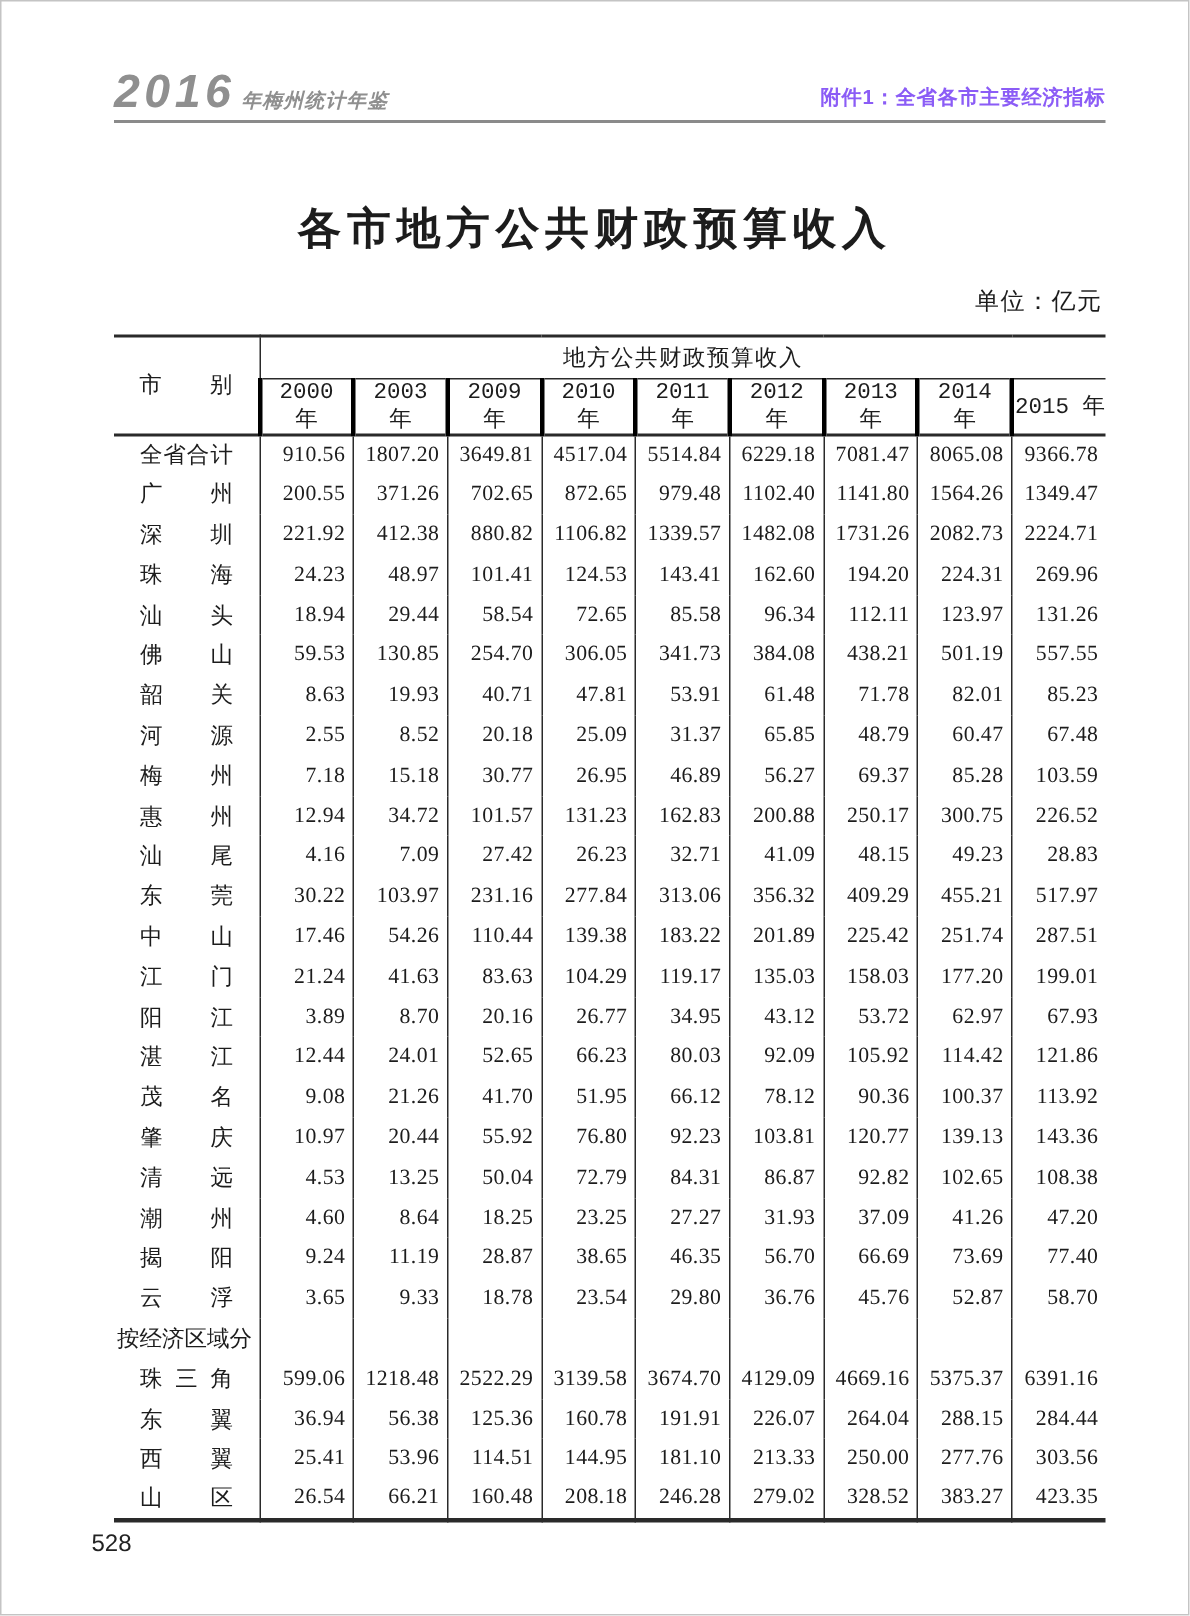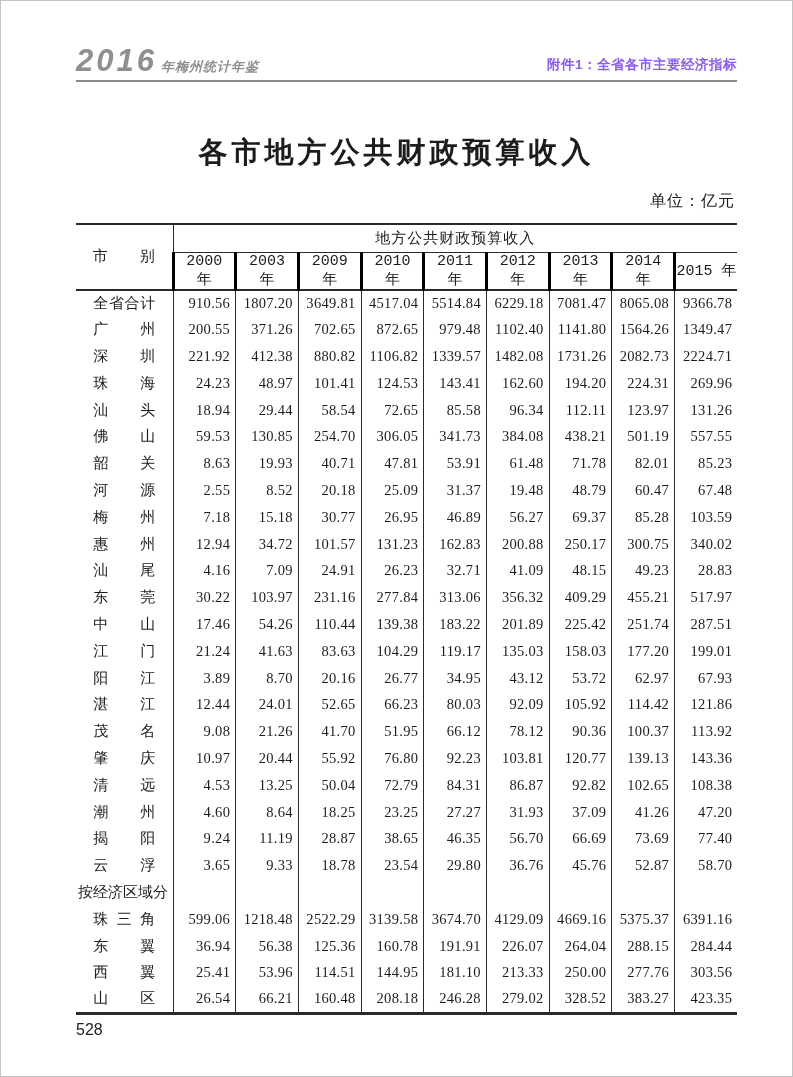--- a/index.html
+++ b/index.html
@@ -102,21 +102,21 @@
     font-size: 15px;
   }
   .label-plain {
     display: block; padding-left: 2px;
     text-align: left; font-size: 15px;
   }
 
   
   .page-number {
     position: absolute;
-    top: 1020px; left: 75px;
+    top: 1020px; left: 60px;
     font-family: "Liberation Sans", "DejaVu Sans", sans-serif;
     font-size: 16px; color: #222;
   }
 </style>
 </head>
 <body>
 
 <div class="page">
 
   <div class="page-header">
@@ -266,21 +266,21 @@
           </tr>
           <tr>
             <td class="col-city">
               <span class="label-justify">河源</span>
             </td>
             <td class="col-num">2.55</td>
             <td class="col-num">8.52</td>
             <td class="col-num">20.18</td>
             <td class="col-num">25.09</td>
             <td class="col-num">31.37</td>
-            <td class="col-num">19.48</td>
+            <td class="col-num">65.85</td>
             <td class="col-num">48.79</td>
             <td class="col-num">60.47</td>
             <td class="col-num">67.48</td>
           </tr>
           <tr>
             <td class="col-city">
               <span class="label-justify">梅州</span>
             </td>
             <td class="col-num">7.18</td>
             <td class="col-num">15.18</td>
@@ -297,29 +297,29 @@
               <span class="label-justify">惠州</span>
             </td>
             <td class="col-num">12.94</td>
             <td class="col-num">34.72</td>
             <td class="col-num">101.57</td>
             <td class="col-num">131.23</td>
             <td class="col-num">162.83</td>
             <td class="col-num">200.88</td>
             <td class="col-num">250.17</td>
             <td class="col-num">300.75</td>
-            <td class="col-num">340.02</td>
+            <td class="col-num">226.52</td>
           </tr>
           <tr>
             <td class="col-city">
               <span class="label-justify">汕尾</span>
             </td>
             <td class="col-num">4.16</td>
             <td class="col-num">7.09</td>
-            <td class="col-num">24.91</td>
+            <td class="col-num">27.42</td>
             <td class="col-num">26.23</td>
             <td class="col-num">32.71</td>
             <td class="col-num">41.09</td>
             <td class="col-num">48.15</td>
             <td class="col-num">49.23</td>
             <td class="col-num">28.83</td>
           </tr>
           <tr>
             <td class="col-city">
               <span class="label-justify">东莞</span>

